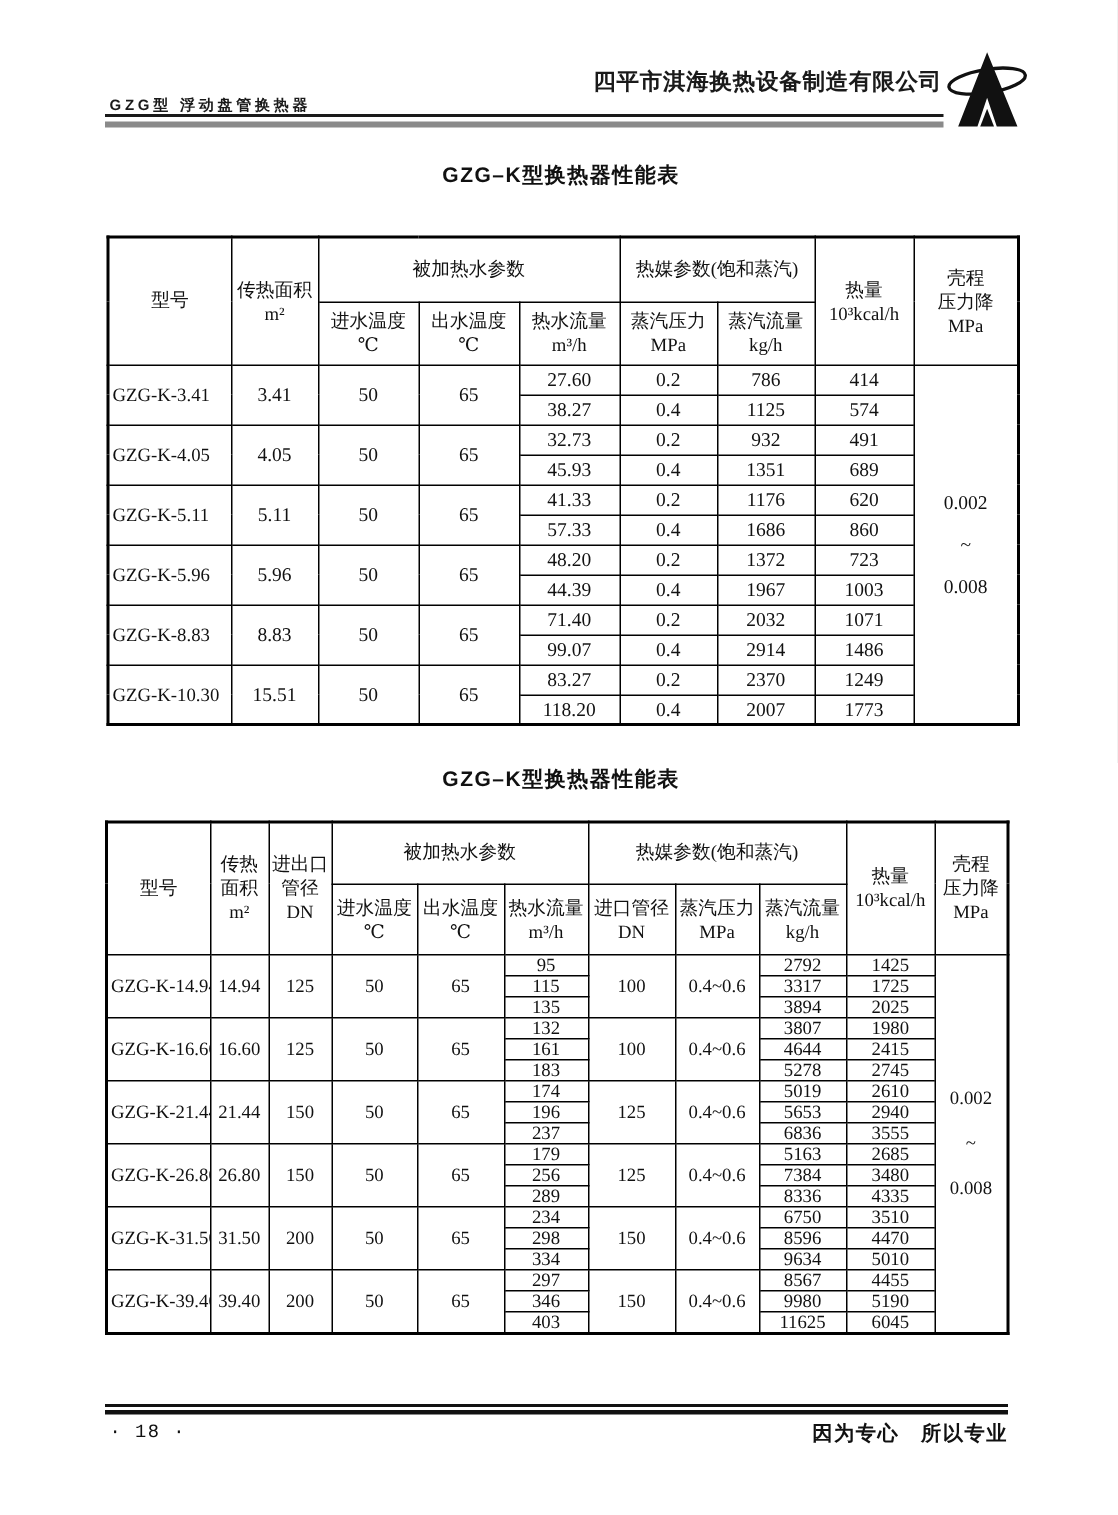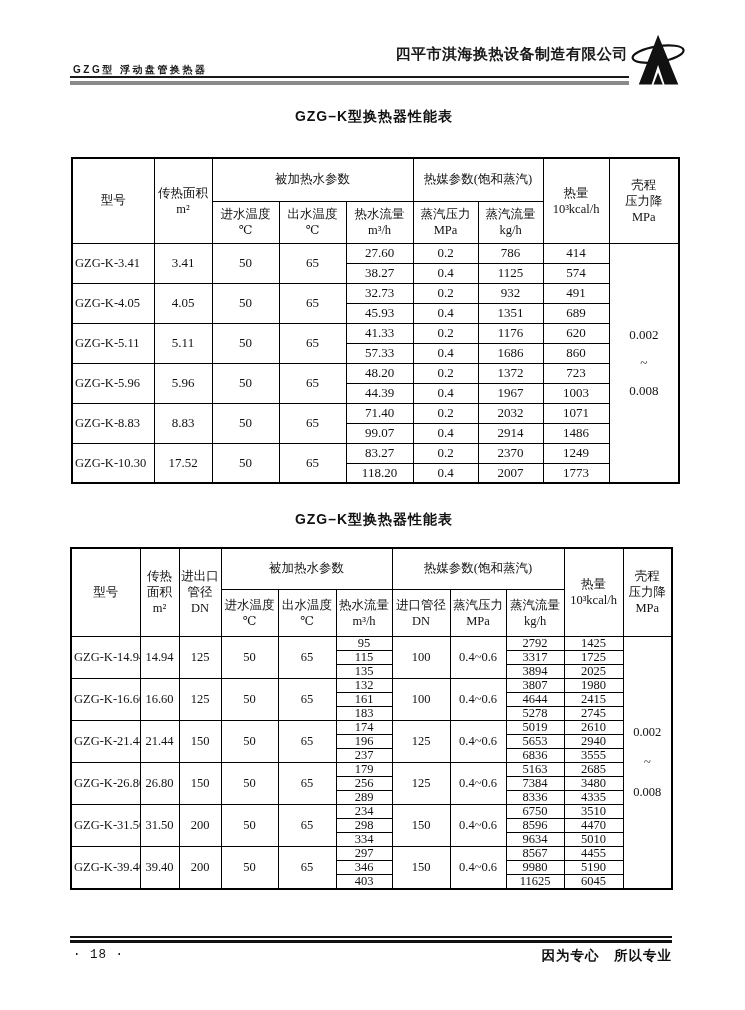--- a/index.html
+++ b/index.html
@@ -219,21 +219,21 @@
             <td>1071</td>
           </tr>
           <tr>
             <td>99.07</td>
             <td>0.4</td>
             <td>2914</td>
             <td>1486</td>
           </tr>
           <tr>
             <td rowspan="2" class="model">GZG-K-10.30</td>
-            <td rowspan="2">17.52</td>
+            <td rowspan="2">15.51</td>
             <td rowspan="2">50</td>
             <td rowspan="2">65</td>
             <td>83.27</td>
             <td>0.2</td>
             <td>2370</td>
             <td>1249</td>
           </tr>
           <tr>
             <td>118.20</td>
             <td>0.4</td>

